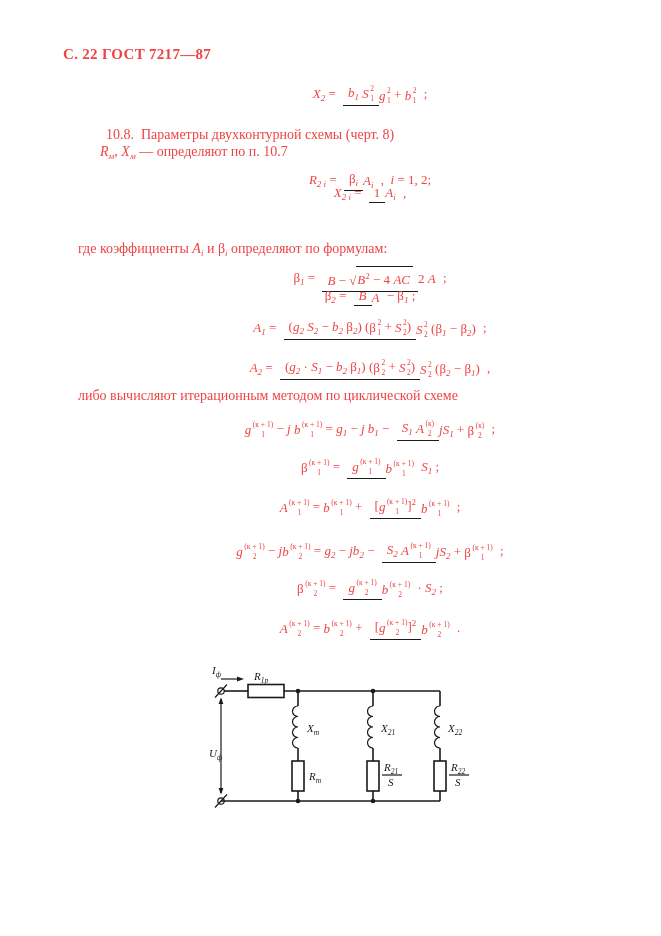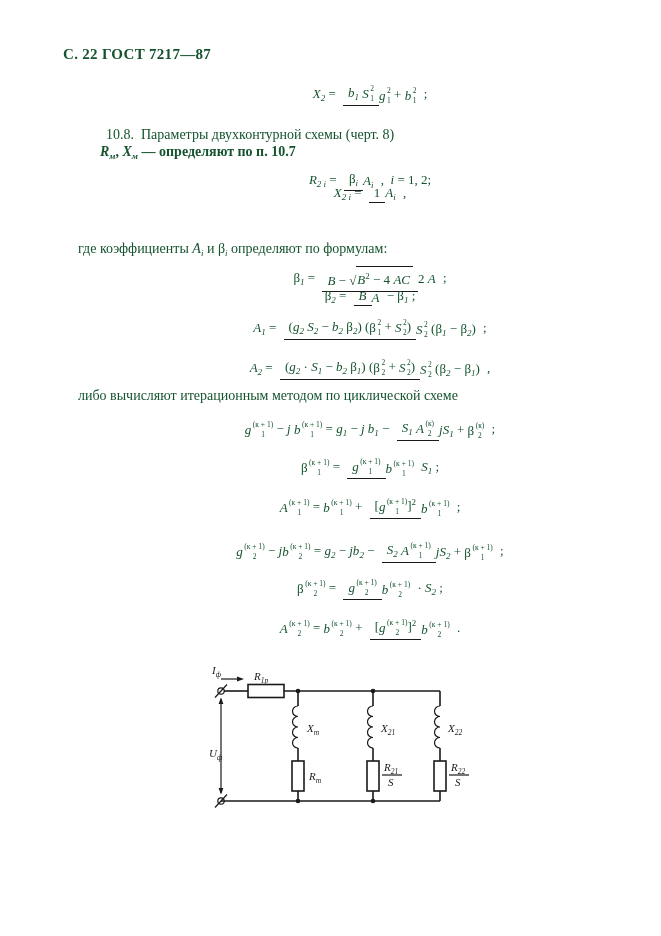--- a/index.html
+++ b/index.html
@@ -1,17 +1,17 @@
 <!DOCTYPE html>
 <html><head>
 <meta charset="utf-8">
 <style>
   html,body{margin:0;padding:0;background:#ffffff;}
   .page{position:relative;width:539px;height:936px;background:#fff;overflow:hidden;
-        font-family:"Liberation Serif","DejaVu Serif",serif;color:#14532d;}
+        font-family:"Liberation Serif","DejaVu Serif",serif;color:#ef4444;}
   .hdr{position:absolute;left:63px;top:46px;font-weight:bold;font-size:15px;letter-spacing:.3px;}
   .para{position:absolute;font-size:14px;white-space:nowrap;}
   .eq{position:absolute;left:90px;width:560px;text-align:center;font-size:13px;white-space:nowrap;}
   .it{font-style:italic;}
   .rm{font-style:normal;}
   .sb{font-size:9px;vertical-align:-3px;font-style:italic;}
   .sp{font-size:9px;vertical-align:5px;}
   .frac{display:inline-flex;flex-direction:row;align-items:center;vertical-align:middle;
         margin:0 4px;line-height:1.25;}
   .num{border-bottom:1.2px solid #1a1a1a;padding:0 5px 1px;}
@@ -56,21 +56,21 @@
               </span>
             </span><span class="rm"> + </span><span class="ssw">
               <span class="it">b</span>
               <span class="stk">
                 <span class="stku">2</span>
                 <span class="stkl">1</span>
               </span>
             </span></span>
         </span><span class="rm"> ;</span></div>
       <div class="para" style="top: 127px; left: 106px;"><span class="rm">10.8. Параметры двухконтурной схемы (черт. 8)</span></div>
-      <div class="para" style="top: 144px; left: 100px; font-weight: bold;"><span class="it">R</span><span class="sb">м</span><span class="rm">, </span><span class="it">X</span><span class="sb">м</span><span class="rm"> — определяют по п. 10.7</span></div>
+      <div class="para" style="top: 144px; left: 100px;"><span class="it">R</span><span class="sb">м</span><span class="rm">, </span><span class="it">X</span><span class="sb">м</span><span class="rm"> — определяют по п. 10.7</span></div>
       <div class="eq" style="top: 171px;"><span class="it">R</span><span class="sb">2 i</span><span class="rm"> = </span><span class="frac">
           <span class="num"><span class="rm">β</span><span class="sb">i</span></span>
           <span class="den"><span class="it">A</span><span class="sb">i</span></span>
         </span><span class="rm"> , </span><span class="it">i</span><span class="rm"> = 1, 2;</span></div>
       <div class="eq" style="top: 184px;"><span class="it">X</span><span class="sb">2 i</span><span class="rm"> = </span><span class="frac">
           <span class="num"><span class="rm">1</span></span>
           <span class="den"><span class="it">A</span><span class="sb">i</span></span>
         </span><span class="rm"> ,</span></div>
       <div class="para" style="top: 233px; left: 78px; margin-top: 8px;"><span class="rm">где коэффициенты </span><span class="it">A</span><span class="sb">i</span><span class="rm"> и β</span><span class="sb">i</span><span class="rm"> определяют по формулам:</span></div>
       <div class="eq" style="top: 266px;"><span class="rm">β</span><span class="sb">1</span><span class="rm"> = </span><span class="frac">

